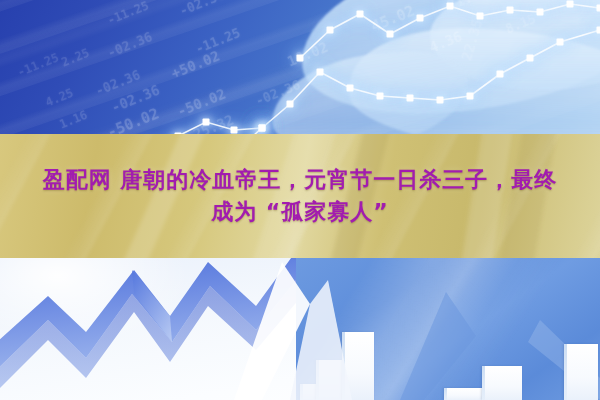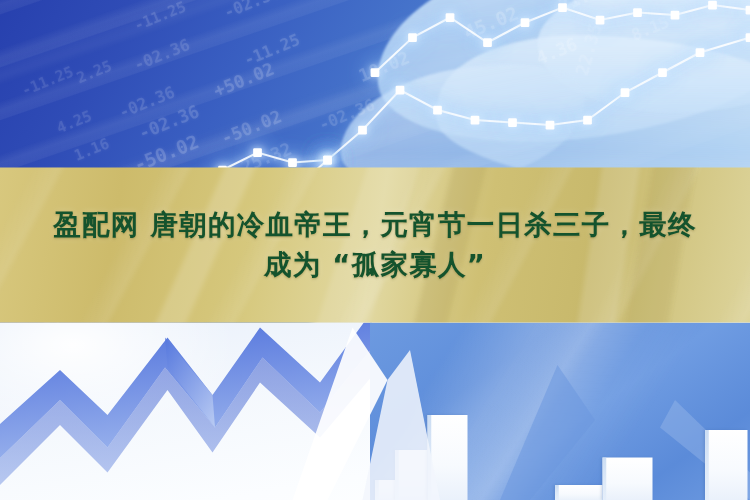--- a/index.html
+++ b/index.html
@@ -154,21 +154,21 @@
     content:"";position:absolute;left:0;top:0;width:3px;height:100%;
     background:linear-gradient(180deg,rgba(190,212,240,.8),rgba(220,233,248,.4));
   }
 
   
   .title{
     position:absolute;left:0;top:134px;width:600px;height:124px;
     display:flex;flex-direction:column;align-items:center;justify-content:center;
     gap:2px;
     font-family:"DejaVu Sans","Liberation Sans",sans-serif;
-    font-weight:700;font-size:22px;letter-spacing:1px;color:#14532d;
+    font-weight:700;font-size:22px;letter-spacing:1px;color:#a21caf;
     text-shadow:0 1px 2px rgba(120,100,30,.45),0 0 6px rgba(255,255,255,.25);
   }
   .title .l1{white-space:nowrap;}
   .title .l2{white-space:nowrap;text-align:right;}
 </style>
 </head>
 <body>
 
 <div id="stage">
 

